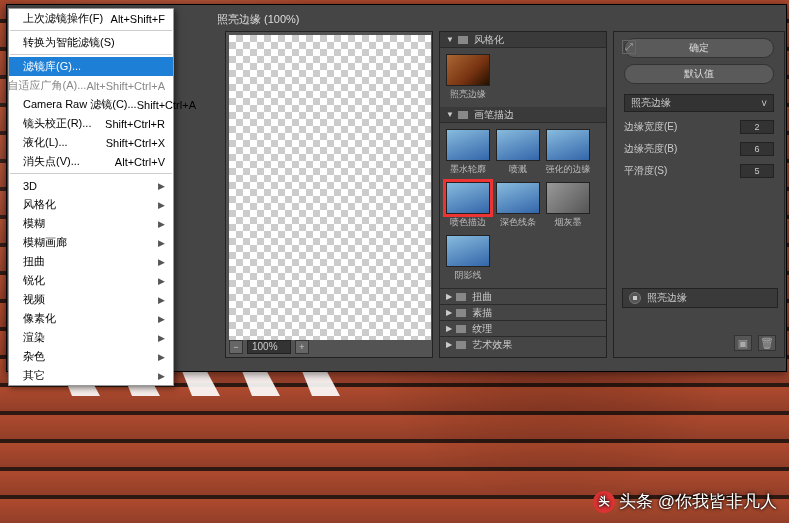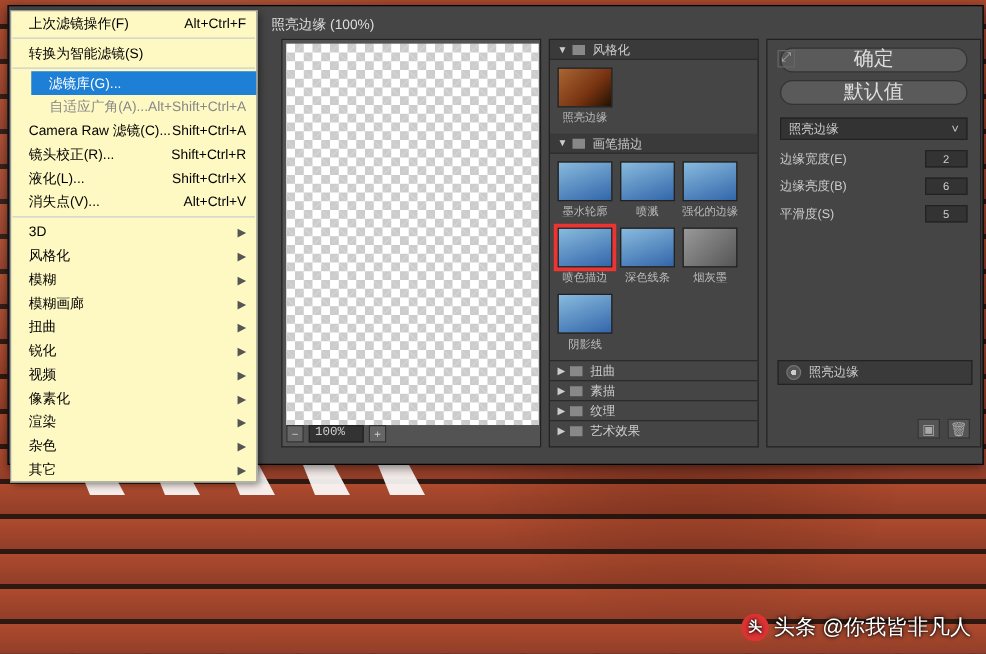--- a/index.html
+++ b/index.html
@@ -12,59 +12,59 @@
      repeating-linear-gradient(90deg,rgba(0,0,0,0) 0,rgba(0,0,0,0) 56px,#3a2a25 56px,#3a2a25 60px);
     filter: contrast(1.2) saturate(1.1);
   }
   .bg::after{content:"";position:absolute;inset:0;
     background:radial-gradient(circle at 20% 30%,rgba(255,255,255,.15),transparent 30%),
                radial-gradient(circle at 70% 60%,rgba(0,0,0,.2),transparent 30%);}
 
   .window { position:absolute; left:6px; top:4px; width:781px; height:368px; background:#454545; border:1px solid #000; box-shadow:0 2px 8px rgba(0,0,0,.5); }
 
   
-  .menu { position:absolute; left:8px; top:8px; width:198px; background:#fef9c3; border:1px solid #999; box-shadow:2px 2px 6px rgba(0,0,0,.5); font-size:11px; color:#000; z-index:10;}
+  .menu { position:absolute; left:8px; top:8px; width:166px; background:#ffffff; border:1px solid #999; box-shadow:2px 2px 6px rgba(0,0,0,.5); font-size:11px; color:#000; z-index:10;}
   .menu-row { display:flex; justify-content:space-between; align-items:center; height:19px; padding:0 8px 0 14px; white-space:nowrap; }
-  .menu-row.sel { background:#1e7fd6; color:#fff;margin-left:16px; }
+  .menu-row.sel { background:#1e7fd6; color:#fff; }
   .menu-row.dis { color:#888;justify-content:flex-end; }
   .menu-sep { height:1px; background:#ccc; margin:2px 1px; }
   .menu-arrow { font-size:9px; color:#555; }
 
   
   .title { position:absolute; left:210px; top:7px; font-size:11px; color:#ddd; }
 
   
   .preview { position:absolute; left:218px; top:26px; width:208px; height:327px; background:#535353; border:1px solid #222;}
   .checker { position:absolute; left:3px; top:3px; width:202px; height:305px;
     background-image:
       linear-gradient(45deg,#ccc 25%,transparent 25%),linear-gradient(-45deg,#ccc 25%,transparent 25%),
       linear-gradient(45deg,transparent 75%,#ccc 75%),linear-gradient(-45deg,transparent 75%,#ccc 75%);
     background-size:14px 14px; background-position:0 0,0 7px,7px -7px,-7px 0; background-color:#fff;}
   .preview-bar { position:absolute; left:3px; bottom:2px; width:202px; height:16px; display:flex; align-items:center; gap:4px; font-size:10px; color:#ccc;}
   .pbtn{width:14px;height:14px;background:#666;border:1px solid #333;display:flex;align-items:center;justify-content:center;font-size:9px;color:#ccc;}
-  .zoom{width:44px;height:14px;background:#333;border:1px solid #222;padding-left:4px;font-family:Liberation Mono, monospace;}
+  .zoom{width:44px;height:14px;background:#333;border:1px solid #222;padding-left:4px;}
 
   
   .cats { position:absolute; left:432px; top:26px; width:168px; height:327px; background:#454545; border:1px solid #222; font-size:10px; color:#ccc; overflow:hidden;}
   .cat-head{height:16px;display:flex;align-items:center;gap:4px;padding-left:6px;background:#3a3a3a;border-bottom:1px solid #2a2a2a;}
   .tri{font-size:8px;color:#ccc;}
   .fold{width:10px;height:8px;background:#888;display:inline-block;margin-right:2px;}
   .thumbs{display:flex;flex-wrap:wrap;gap:6px;padding:6px;}
   .thumb{width:44px;display:flex;flex-direction:column;align-items:center;gap:2px;}
   .tbox{width:44px;height:32px;border:1px solid #222;background:linear-gradient(135deg,#4a7 0%,#27a 60%,#125 100%);}
   .tbox.alt{background:linear-gradient(135deg,#a63 0%,#731 60%,#210 100%);}
   .tbox.gray{background:linear-gradient(135deg,#999 0%,#555 100%);}
   .tbox.blue{background:linear-gradient(160deg,#8bd 0%,#36a 100%);}
   .thumb.sel .tbox{outline:3px solid #e33;}
   .tlabel{font-size:9px;color:#bbb;text-align:center;white-space:nowrap;overflow:hidden;width:46px;}
   .cat-closed{height:16px;display:flex;align-items:center;gap:4px;padding-left:6px;border-top:1px solid #2a2a2a;}
 
   
   .right{position:absolute;left:606px;top:26px;width:172px;height:327px;background:#454545;border:1px solid #222;font-size:11px;color:#ccc;}
-  .btn{width:150px;height:20px;margin:6px auto 0;display:block;background:#5a5a5a;border:1px solid #333;border-radius:10px;color:#ddd;font-size:16px;text-align:center;line-height:18px;}
+  .btn{width:150px;height:20px;margin:6px auto 0;display:block;background:#5a5a5a;border:1px solid #333;border-radius:10px;color:#ddd;font-size:10px;text-align:center;line-height:18px;}
   .dd{width:150px;height:18px;margin:10px auto 4px;background:#333;border:1px solid #222;display:flex;align-items:center;justify-content:space-between;padding:0 6px;font-size:10px;}
   .slider-row{display:flex;align-items:flex-end;justify-content:space-between;padding:4px 10px;font-size:10px;}
   .numbox{width:34px;height:14px;background:#333;border:1px solid #222;color:#ccc;font-size:9px;text-align:center;line-height:12px;}
   .layers{position:absolute;left:8px;top:256px;width:156px;height:20px;background:#3a3a3a;border:1px solid #222;display:flex;align-items:center;gap:6px;padding-left:6px;font-size:10px;}
   .eye{width:12px;height:12px;border:1px solid #777;border-radius:50%;background:radial-gradient(circle,#ccc 30%,#555 31%);}
   .tools{position:absolute;right:8px;bottom:6px;display:flex;gap:6px;}
   .tool{width:18px;height:16px;background:#555;border:1px solid #333;display:flex;align-items:center;justify-content:center;font-size:11px;color:#aaa;}
   .expand{position:absolute;left:8px;top:8px;width:14px;height:14px;border:1px solid #666;color:#aaa;font-size:10px;text-align:center;line-height:12px;}
 
   .watermark{position:absolute;right:12px;bottom:10px;font-size:17px;color:#fff;text-shadow:0 0 4px #000,0 0 2px #000;display:flex;align-items:center;gap:4px;}
@@ -193,21 +193,21 @@
     <div class="tools">
       <div class="tool">▣</div>
       <div class="tool">🗑</div>
     </div>
   </div>
 </div>
 
 <div class="menu">
   <div class="menu-row">
       <span>上次滤镜操作(F)</span>
-      <span>Alt+Ctrl+F</span>
+      <span>Alt+Shift+F</span>
     </div>
   <div class="menu-sep"></div>
   <div class="menu-row">
       <span>转换为智能滤镜(S)</span>
     </div>
   <div class="menu-sep"></div>
   <div class="menu-row sel">
       <span>滤镜库(G)...</span>
     </div>
   <div class="menu-row dis">

